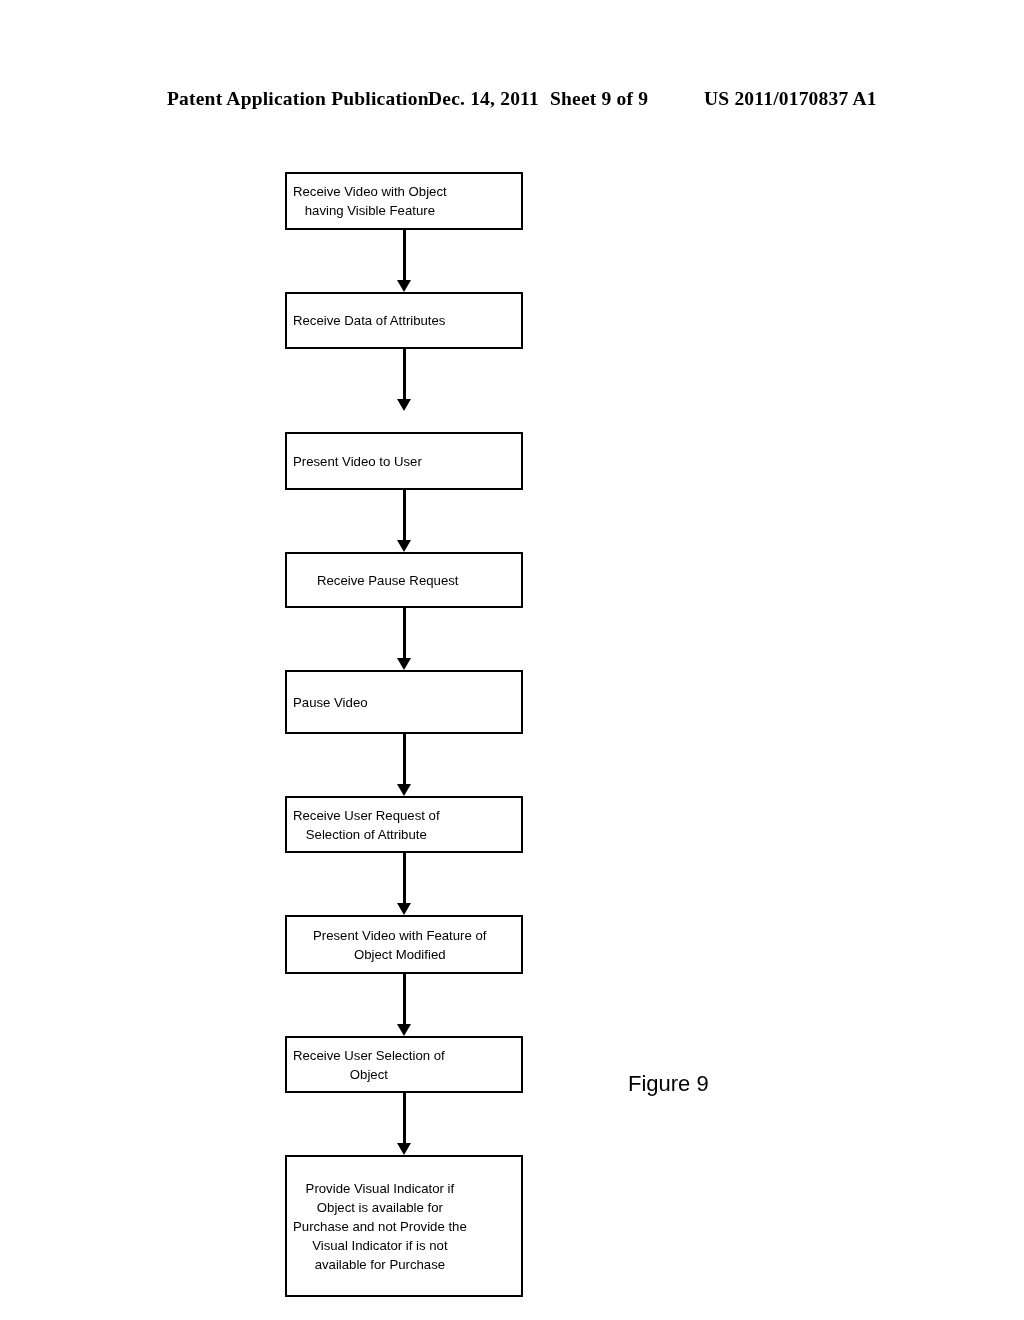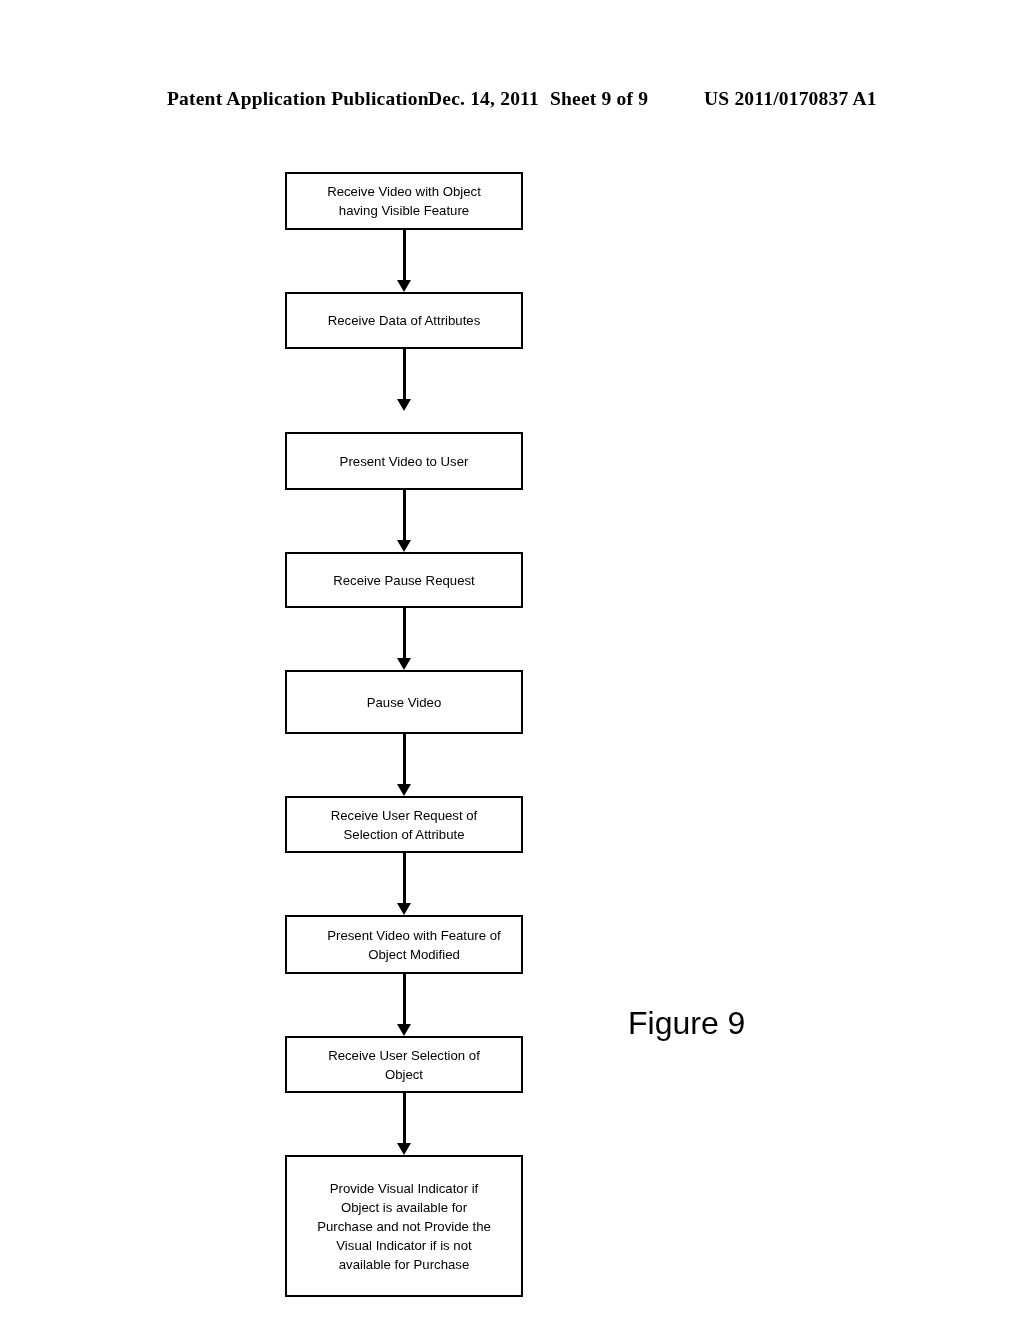--- a/index.html
+++ b/index.html
@@ -43,21 +43,21 @@
   }
 
   .node {
     position: relative;
     box-sizing: border-box;
     width: 238px;
     border: 2px solid #000000;
     background: #ffffff;
     display: flex;
     align-items: center;
-    justify-content: center;
+    justify-content: flex-start;
     text-align: center;
   }
   .node-text {
     font-family: "Liberation Sans", sans-serif;
     font-size: 13.2px;
     line-height: 19px;
     color: #000000;
     padding: 0 6px;
     white-space: pre-line;
   }
@@ -82,23 +82,23 @@
     border-left: 7.5px solid transparent;
     border-right: 7.5px solid transparent;
     border-top: 12px solid #000000;
     margin-top: -1px;
   }
 
   
   .figure-caption {
     position: absolute;
     left: 628px;
-    top: 1005px;
+    top: 1066px;
     font-family: "Liberation Sans", sans-serif;
-    font-size: 32px;
+    font-size: 22px;
     line-height: 36px;
     color: #000000;
     white-space: nowrap;
   }
 </style>
 </head>
 <body>
 
 <div class="page-header">
   <span class="hdr-pub">Patent Application Publication</span>
@@ -123,21 +123,21 @@
       <div class="stem"></div>
       <div class="head"></div>
     </div>
     <div class="node" style="height: 58px; margin-top: 21px;">
       <div class="node-text">Present Video to User</div>
     </div>
     <div class="connector" style="height: 62px;">
       <div class="stem"></div>
       <div class="head"></div>
     </div>
-    <div class="node" style="height: 56px;">
+    <div class="node" style="height: 56px; padding-left: 24px;">
       <div class="node-text">Receive Pause Request</div>
     </div>
     <div class="connector" style="height: 62px;">
       <div class="stem"></div>
       <div class="head"></div>
     </div>
     <div class="node" style="height: 64px;">
       <div class="node-text">Pause Video</div>
     </div>
     <div class="connector" style="height: 62px;">

